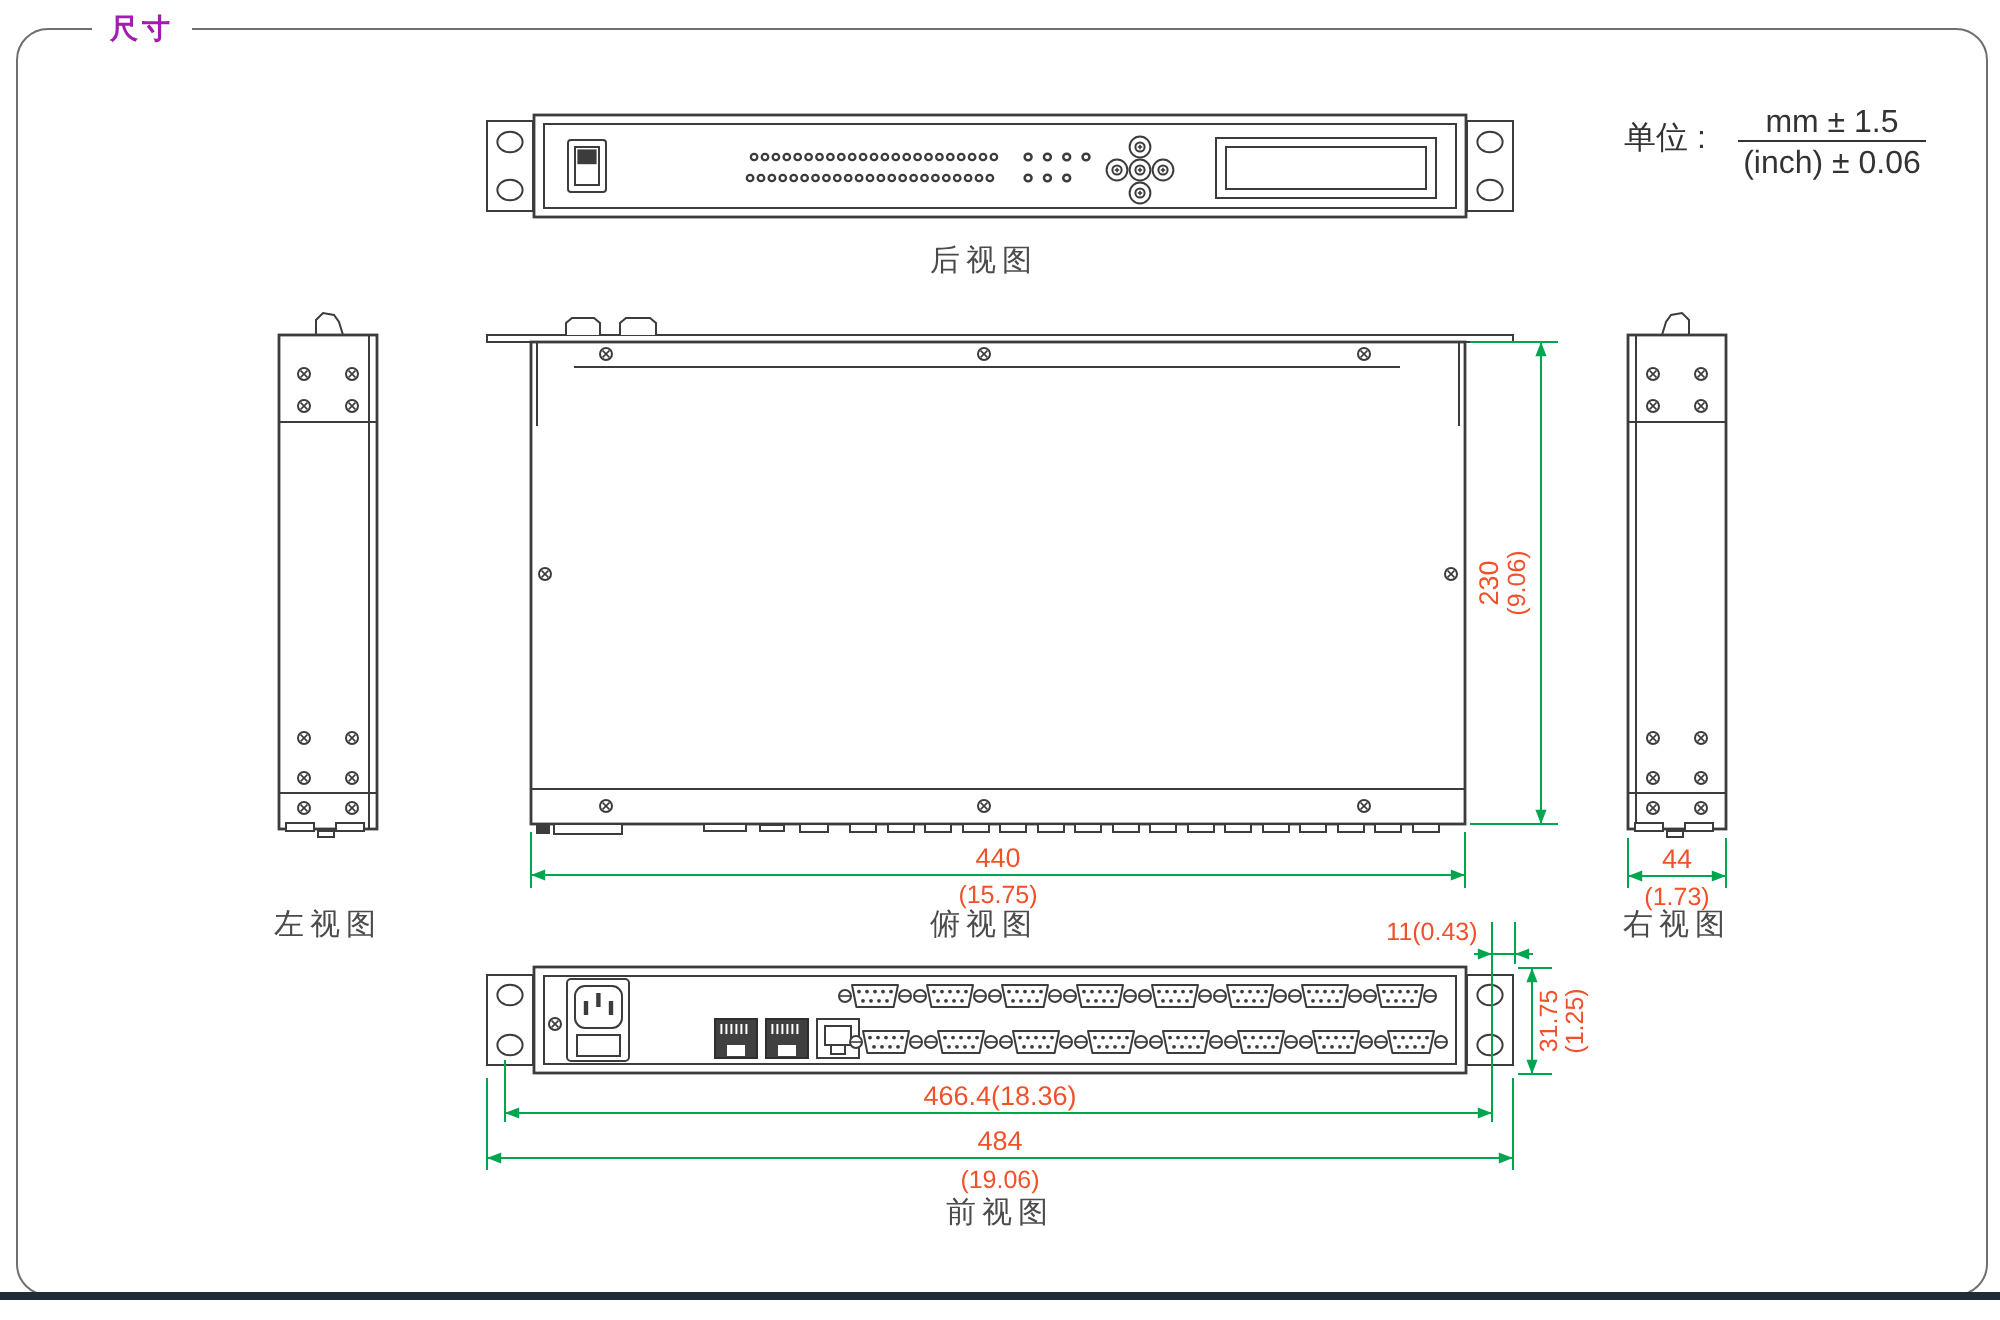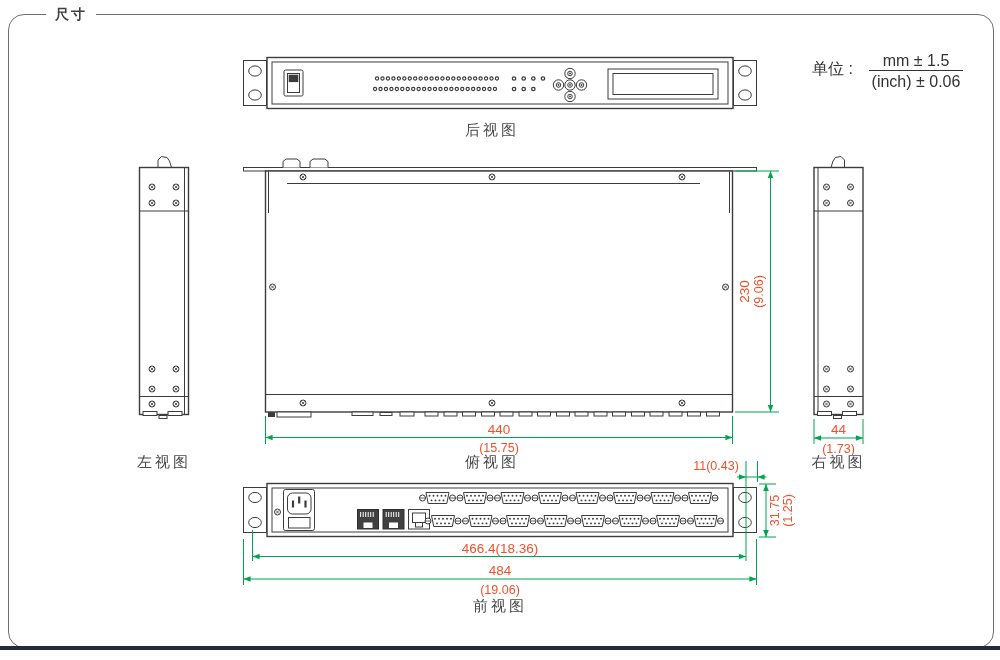--- a/index.html
+++ b/index.html
@@ -1,21 +1,21 @@
 <!DOCTYPE html>
 <html><head>
 <meta charset="utf-8">
 <style>
   html,body{margin:0;padding:0;background:#fff;}
   #stage{position:relative;width:1000px;height:660px;background:#fff;overflow:hidden;
          font-family:"Liberation Sans","DejaVu Sans",sans-serif;}
   #frame{position:absolute;left:8px;top:14px;width:984px;height:632px;
          border:1.5px solid #6f6f6f;border-radius:16px;background:#fff;}
   #section-title{position:absolute;left:46px;top:6px;padding:0 9px;background:#fff;
-         color:#404040;font-weight:bold;font-size:14px;letter-spacing:2px;line-height:17px;}
+         color:#a21caf;font-weight:bold;font-size:14px;letter-spacing:2px;line-height:17px;}
   #bottombar{position:absolute;left:0;top:646px;width:1000px;height:4px;background:#222b38;}
   svg{position:absolute;left:0;top:0;}
   
   .pl{fill:#fff;stroke:#3C3C3C;stroke-width:1;}
   .pl2{fill:#fff;stroke:#3C3C3C;stroke-width:1.4;}
   .ln{fill:none;stroke:#3C3C3C;stroke-width:1;}
   .lnt{fill:none;stroke:#3C3C3C;stroke-width:0.8;}
   .leda{fill:none;stroke:#3C3C3C;stroke-width:4.3;stroke-linecap:round;stroke-dasharray:0.1 5.35;}
   .ledb{fill:none;stroke:#fff;stroke-width:2;stroke-linecap:round;stroke-dasharray:0.1 5.35;}
   .led2a{fill:none;stroke:#3C3C3C;stroke-width:4.6;stroke-linecap:round;stroke-dasharray:0.1 9.55;}

